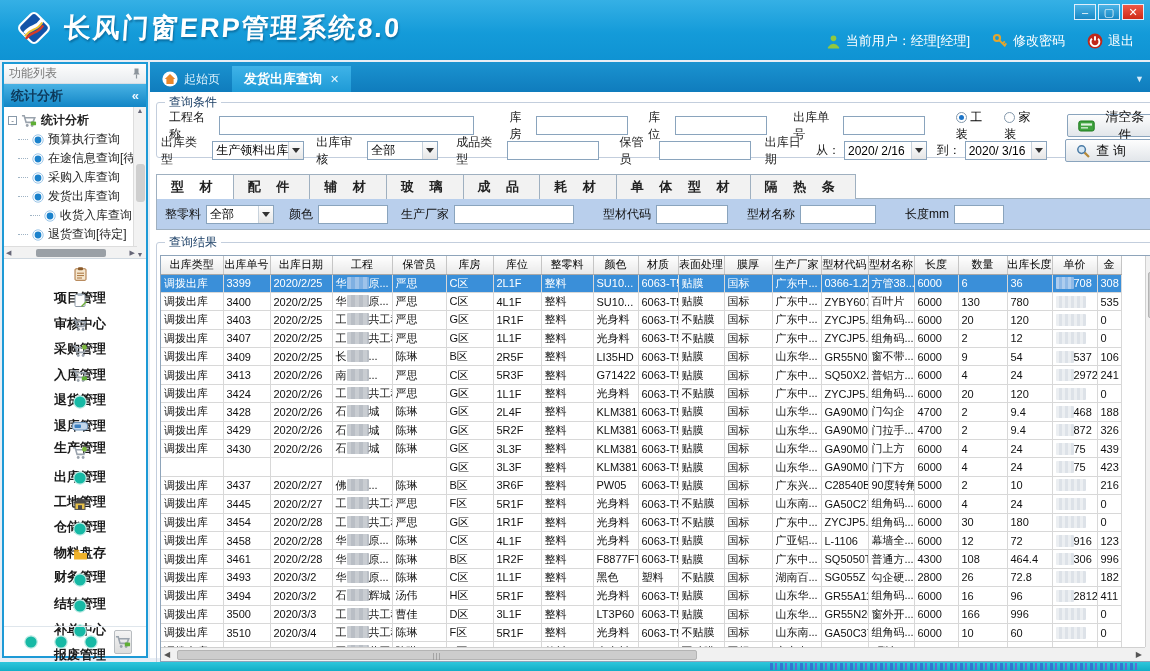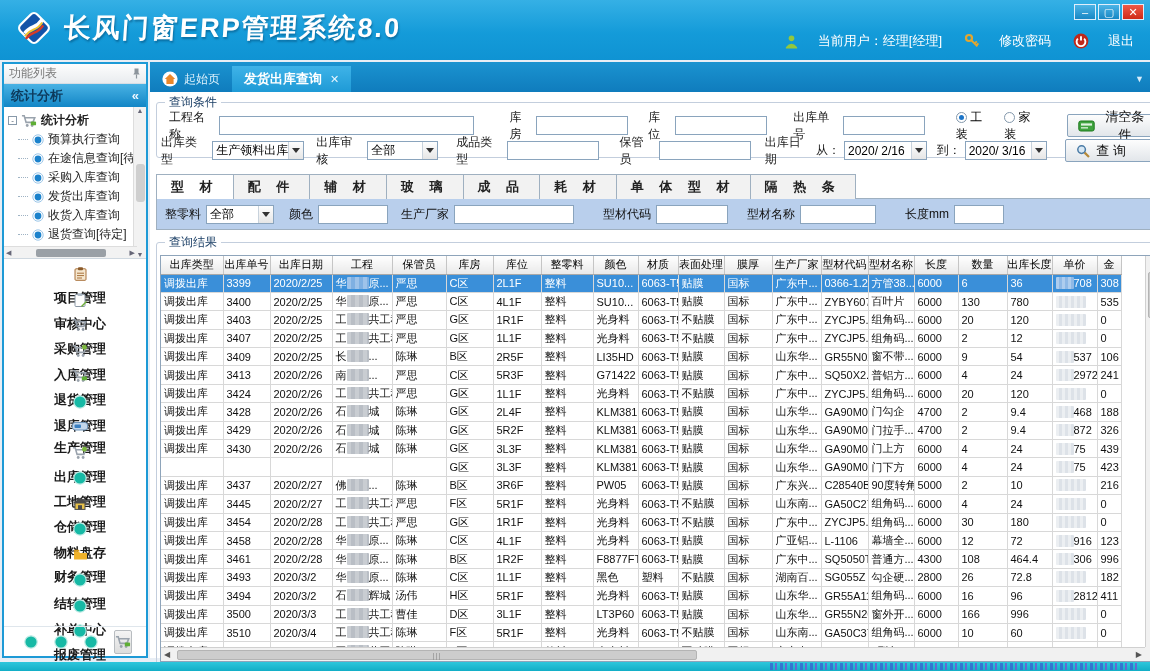--- a/index.html
+++ b/index.html
@@ -11,21 +11,21 @@
   .titlebar { position:absolute; left:0; top:0; width:1150px; height:60px;
     background:linear-gradient(#35b0e5,#149bd9 55%,#0f93d3); }
   .logo-wrap { position:absolute; left:14px; top:8px; display:flex; align-items:center; gap:10px; }
   .app-title { color:#fff; font-size:27px; font-weight:bold; letter-spacing:2px;
     text-shadow:1px 2px 2px rgba(0,60,100,.45); transform:skewX(-4deg); }
   .win-btns { position:absolute; right:6px; top:4px; display:flex; gap:2px; }
   .win-btn { width:22px; height:16px; border:1px solid #dfeefb; color:#fff; font-size:11px;
     line-height:14px; text-align:center; background:linear-gradient(#4db4e6,#1787c4); cursor:pointer; }
   .win-btn.close { background:linear-gradient(#f05a47,#cf2a17); }
   .userbar { position:absolute; right:16px; top:32px; display:flex; align-items:center; gap:8px; color:#fff; font-size:13px; }
-  .userbar .seg { display:flex; align-items:center; gap:19px; cursor:pointer; }
+  .userbar .seg { display:flex; align-items:center; gap:5px; cursor:pointer; }
   .userbar .seg + .seg { margin-left:14px; }
 
   
   .sidebar { position:absolute; left:2px; top:62px; width:146px; height:596px;
     border:2px solid #1e9ad6; background:#fff; }
   .sb-title { height:20px; background:linear-gradient(#fdfdfd,#e9ecef); color:#777; font-size:12px;
     padding:3px 5px; display:flex; justify-content:space-between; align-items:center; border-bottom:1px solid #d6dde4;}
   .sb-header { height:23px; background:linear-gradient(#49b2e4,#1286c6); color:#0d3a5c; font-weight:bold;
     display:flex; justify-content:space-between; align-items:center; padding:0 7px; font-size:13px; }
   .sb-header .chev { color:#eef7ff; font-size:13px; cursor:pointer; }
@@ -231,21 +231,21 @@
           <div class="tree-row" style="padding-left: 10px;">
             <span class="guide"></span>
             <span class="icon">
               <svg width="12" height="12" viewBox="0 0 12 12">
                 <circle cx="6" cy="6" r="5.2" fill="#fff" stroke="#9cc6e8"></circle>
                 <circle cx="6" cy="6" r="3.4" fill="#1b82cc"></circle>
               </svg>
             </span>
             <span>发货出库查询</span>
           </div>
-          <div class="tree-row" style="padding-left: 10px;">
+          <div class="tree-row" style="padding-left: 10px; justify-content: center;">
             <span class="guide"></span>
             <span class="icon">
               <svg width="12" height="12" viewBox="0 0 12 12">
                 <circle cx="6" cy="6" r="5.2" fill="#fff" stroke="#9cc6e8"></circle>
                 <circle cx="6" cy="6" r="3.4" fill="#1b82cc"></circle>
               </svg>
             </span>
             <span>收货入库查询</span>
           </div>
           <div class="tree-row" style="padding-left: 10px;">

